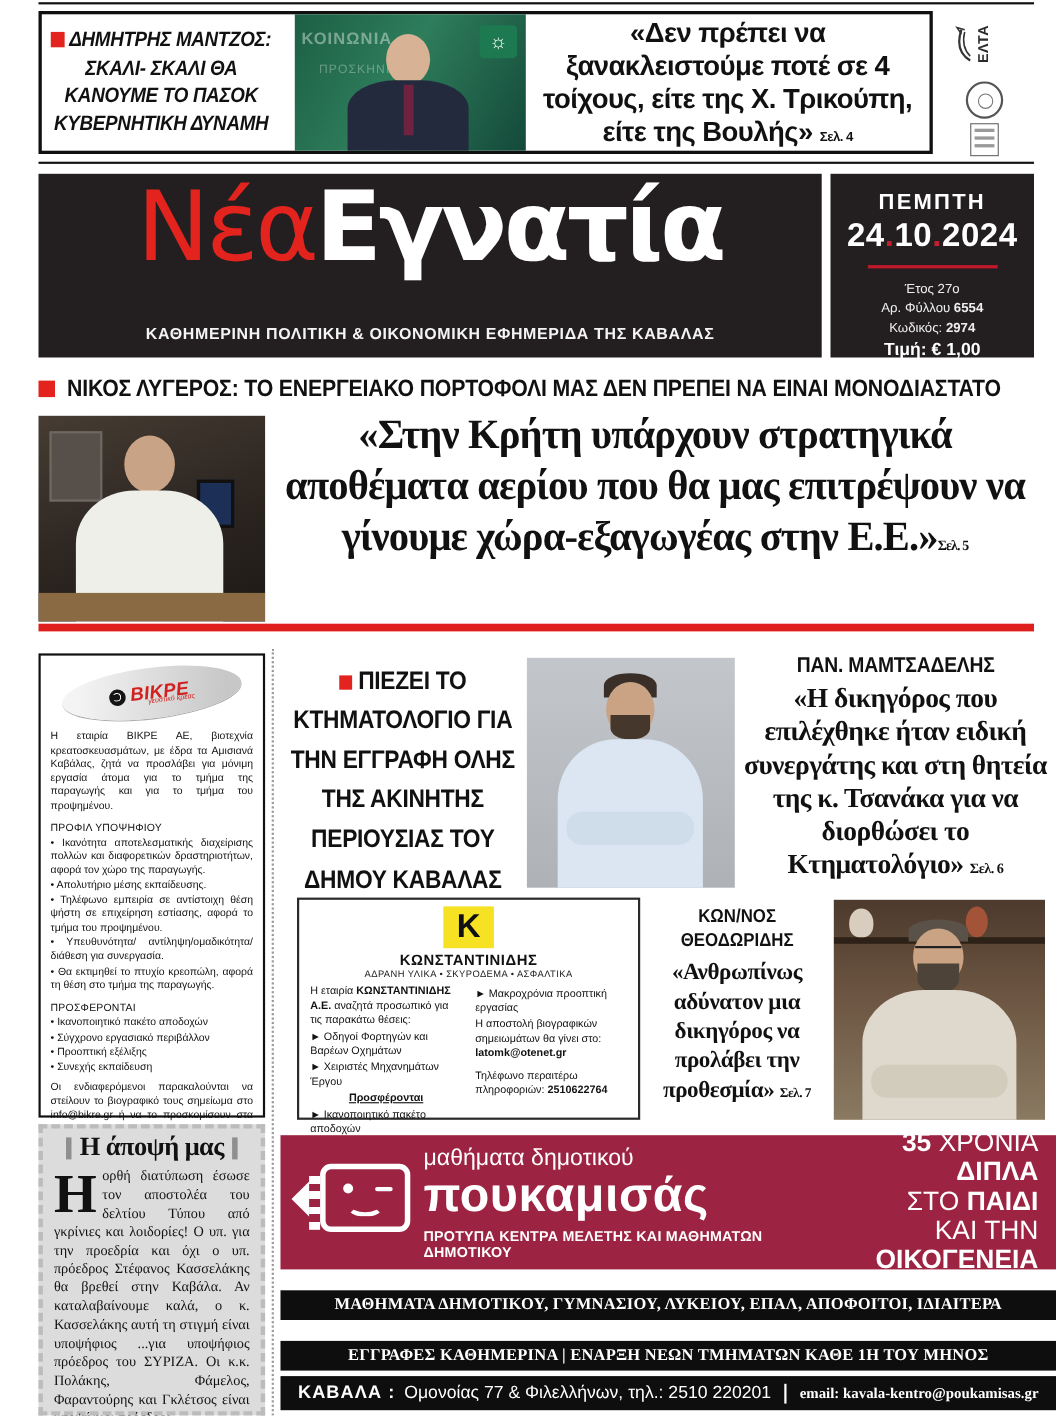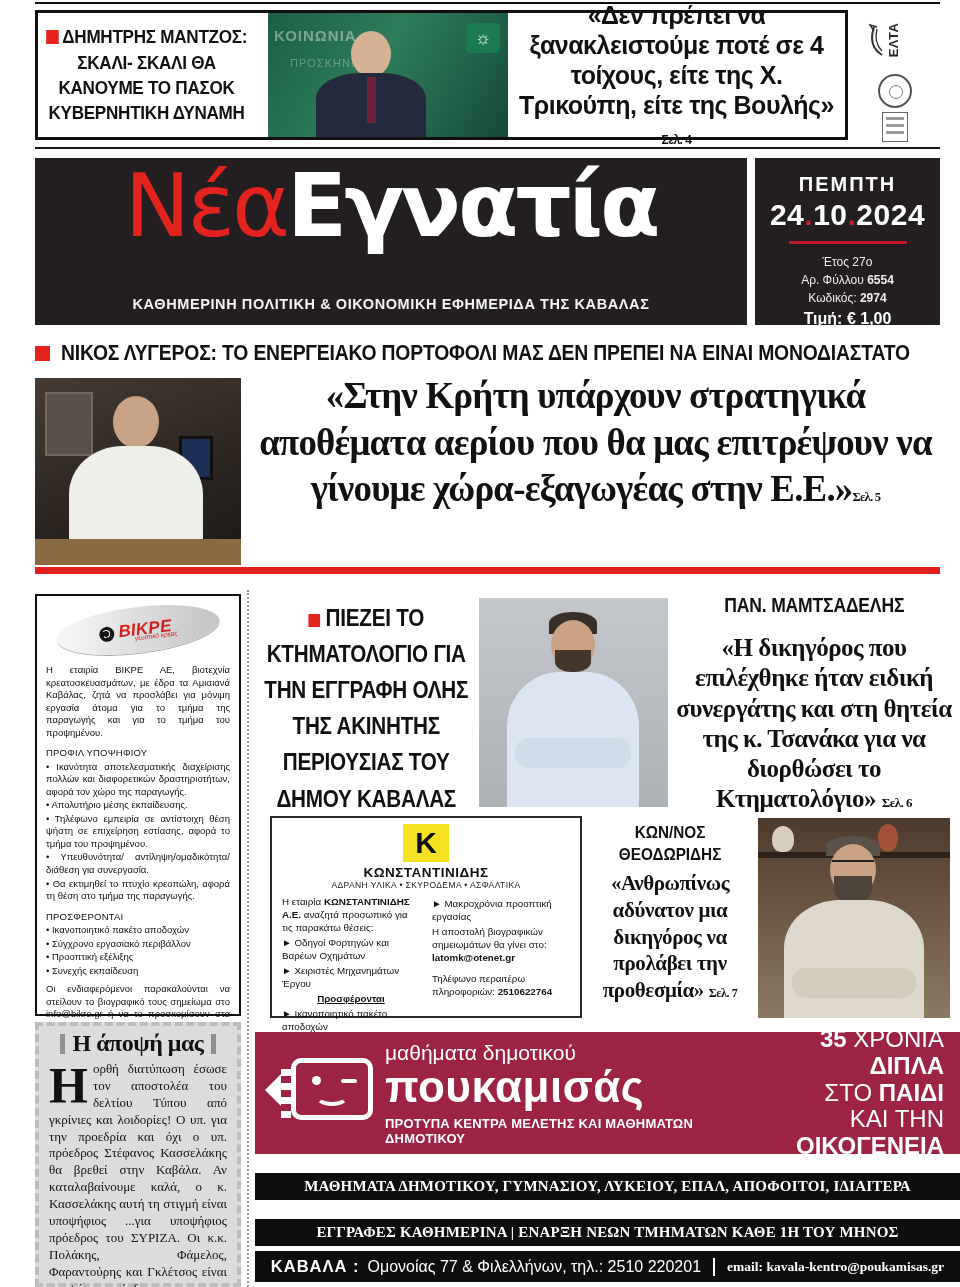--- a/index.html
+++ b/index.html
@@ -12,23 +12,23 @@
 
   
   .cond-c { transform:scaleX(.9); transform-origin:50% 0; width:112%; margin-left:-6%; }
   .cond-l { transform:scaleX(.9); transform-origin:0 50%; white-space:nowrap; }
 
   .red-sq { display:inline-block; width:14px; height:14px; background:#e3231d; vertical-align:-1px; }
 
   
   #top-rule { left:35px; top:2px; width:905px; height:2px; background:#101010; }
   #top-box { left:35px; top:10px; width:813px; height:130px; border:3px solid #101010; display:flex; background:#fff; }
-  .tb-text { width:230px; display:flex; align-items:center; justify-content:center; text-align:center; padding:8px 6px; }
+  .tb-text { width:230px; display:flex; align-items:center; justify-content:center; text-align:center; padding:8px 6px;font-style:italic; }
   .tb-text .inner { font-weight:bold; font-size:19px; line-height:1.33; letter-spacing:-0.3px; }
-  .tb-photo { width:240px; position:relative; background:linear-gradient(120deg,#1c5f45 0%,#2e7d5b 45%,#14493a 100%); overflow:hidden; }
+  .tb-photo { width:210px; position:relative; background:linear-gradient(120deg,#1c5f45 0%,#2e7d5b 45%,#14493a 100%); overflow:hidden; }
   .tb-photo .w1 { position:absolute; left:6px; top:14px; color:rgba(255,255,255,.4); font-weight:bold; font-size:15px; letter-spacing:1px; }
   .tb-photo .w2 { position:absolute; left:10px; top:44px; color:rgba(255,255,255,.3); font-weight:normal; font-size:11px; letter-spacing:1px;margin-left:12px; }
   .pasok-sun { position:absolute; right:8px; top:10px; width:34px; height:30px; background:#1d7a50; border-radius:4px; color:#fff; font-size:18px; text-align:center; line-height:30px; }
   .head { position:absolute; border-radius:50%; }
   .torso { position:absolute; border-radius:40% 40% 0 0; }
   .mantzos-head { left:83px; top:18px; width:40px; height:46px; background:#d8b295; }
   .mantzos-torso { left:48px; top:60px; width:110px; height:64px; background:#232a3d; }
   .mantzos-tie { position:absolute; left:99px; top:64px; width:9px; height:46px; background:#6d2340; }
   .tb-quote { flex:1; display:flex; align-items:center; justify-content:center; text-align:center; padding:8px 10px; }
   .tb-quote .q { font-family:Liberation Sans, sans-serif; font-weight:bold; font-size:25px; line-height:1.2; letter-spacing:-0.5px; }
@@ -99,21 +99,21 @@
   #ktima-photo { left:479px; top:598px; width:189px; height:209px; background:linear-gradient(180deg,#c3c6ca 0%,#aeb2b7 100%); overflow:hidden; }
   .ym-head { left:72px; top:22px; width:44px; height:50px; background:#c9a383; }
   .ym-hair { position:absolute; left:70px; top:14px; width:48px; height:22px; border-radius:50% 50% 0 0; background:#3a2f28; }
   .ym-beard { position:absolute; left:76px; top:52px; width:36px; height:22px; border-radius:0 0 45% 45%; background:#46372d; }
   .ym-torso { left:28px; top:74px; width:132px; height:136px; background:#dbe6f2; }
   .ym-arms { position:absolute; left:36px; top:140px; width:116px; height:30px; border-radius:14px; background:#cfdcea; }
 
   
   #mamts { left:670px; top:594px; width:288px; text-align:center; }
   .mm-name { font-weight:bold; font-size:19.5px; letter-spacing:-0.2px; }
-  .mm-quote { margin-top:16px; font-family:"Liberation Serif", serif; font-weight:bold; font-size:25px; line-height:1.21; letter-spacing:-0.5px; }
+  .mm-quote { margin-top:4px; font-family:"Liberation Serif", serif; font-weight:bold; font-size:25px; line-height:1.21; letter-spacing:-0.5px; }
 
   
   #konst { left:270px; top:816px; width:312px; height:202px; border:2px solid #2a2a2a; padding:6px 10px; }
   .k-logo { width:46px; height:38px; background:#f6e223; margin:0 auto; text-align:center; font-weight:bold; font-size:30px; line-height:38px; color:#101010; }
   .k-name { text-align:center; font-weight:bold; font-size:13.5px; letter-spacing:.5px; margin-top:3px; }
   .k-sub { text-align:center; font-size:8.5px; letter-spacing:.4px; color:#222; }
   .k-cols { display:flex; gap:12px; margin-top:6px; font-size:9.8px; line-height:1.32; }
   .k-col { flex:1; }
   .k-line { margin-top:2px; }
   .k-off { text-align:center; font-weight:bold; text-decoration:underline; margin-top:3px; }

